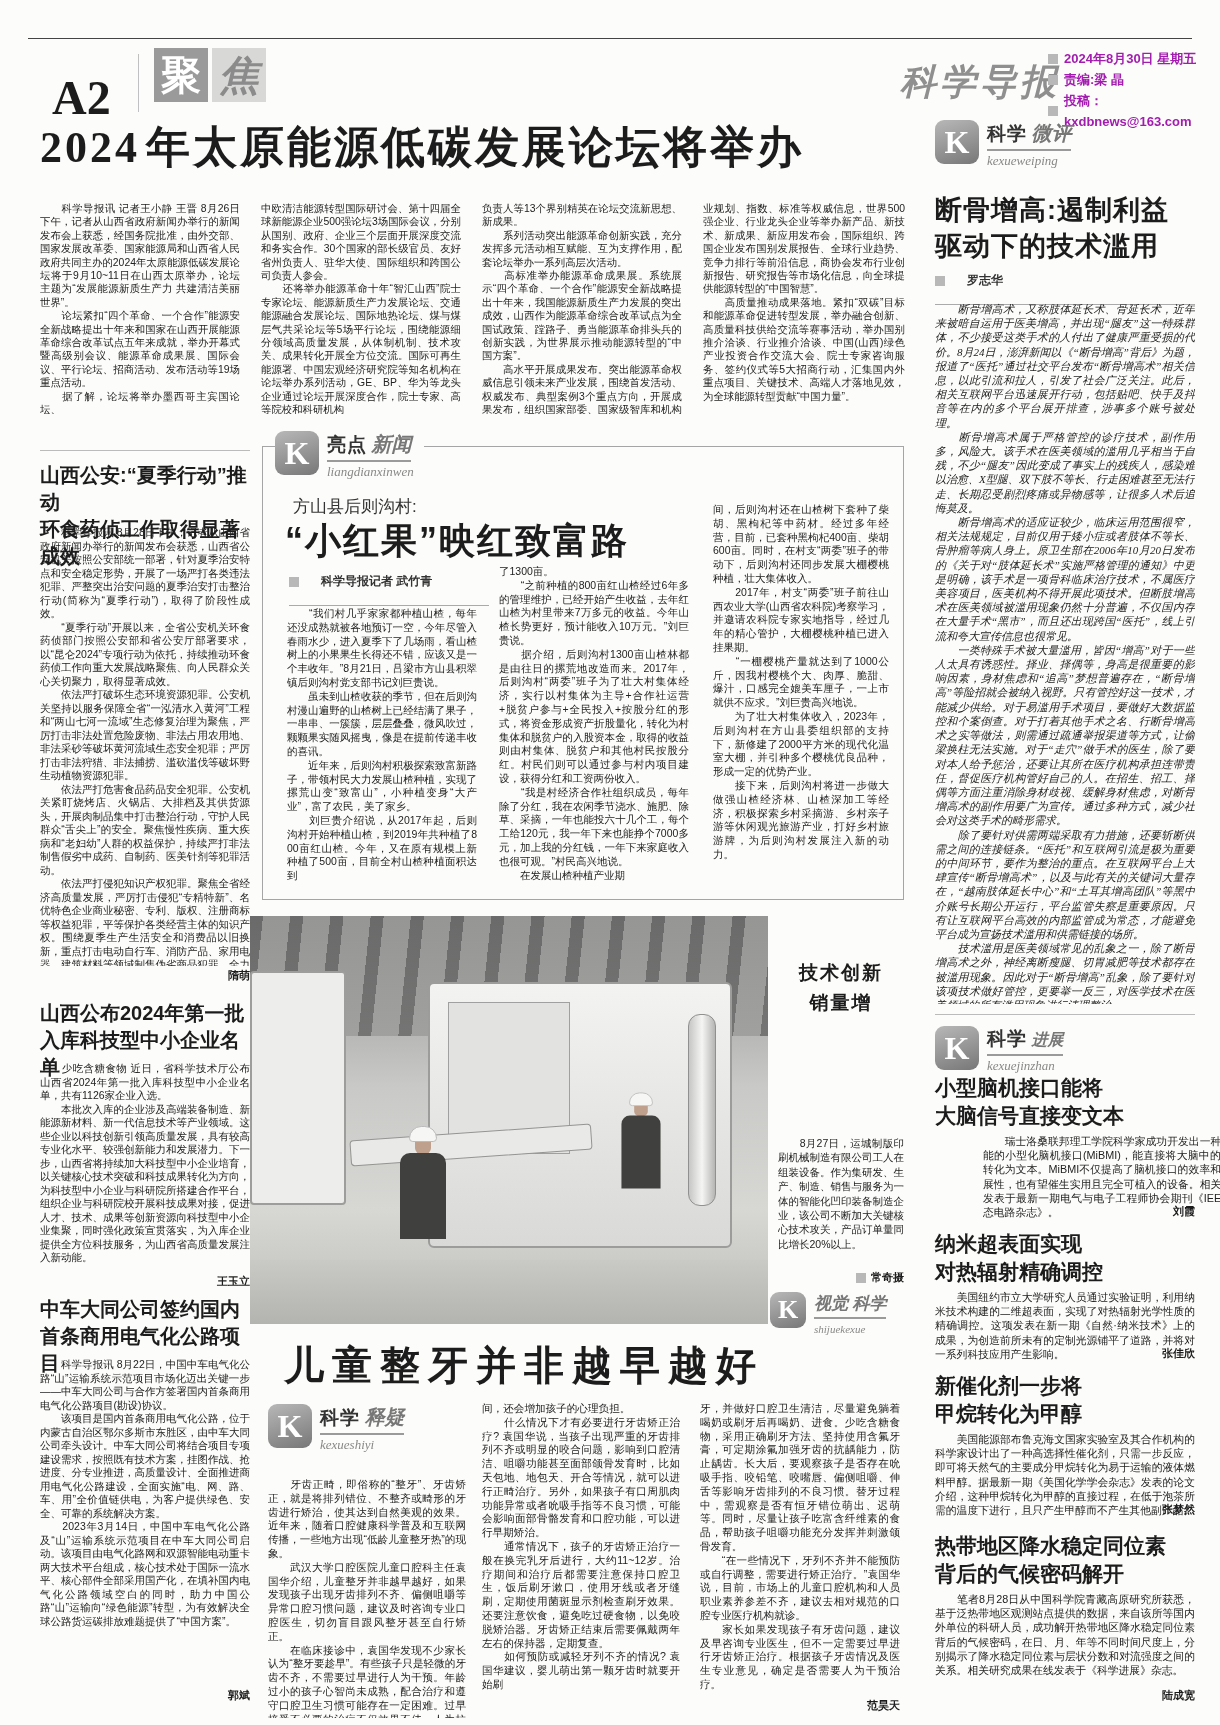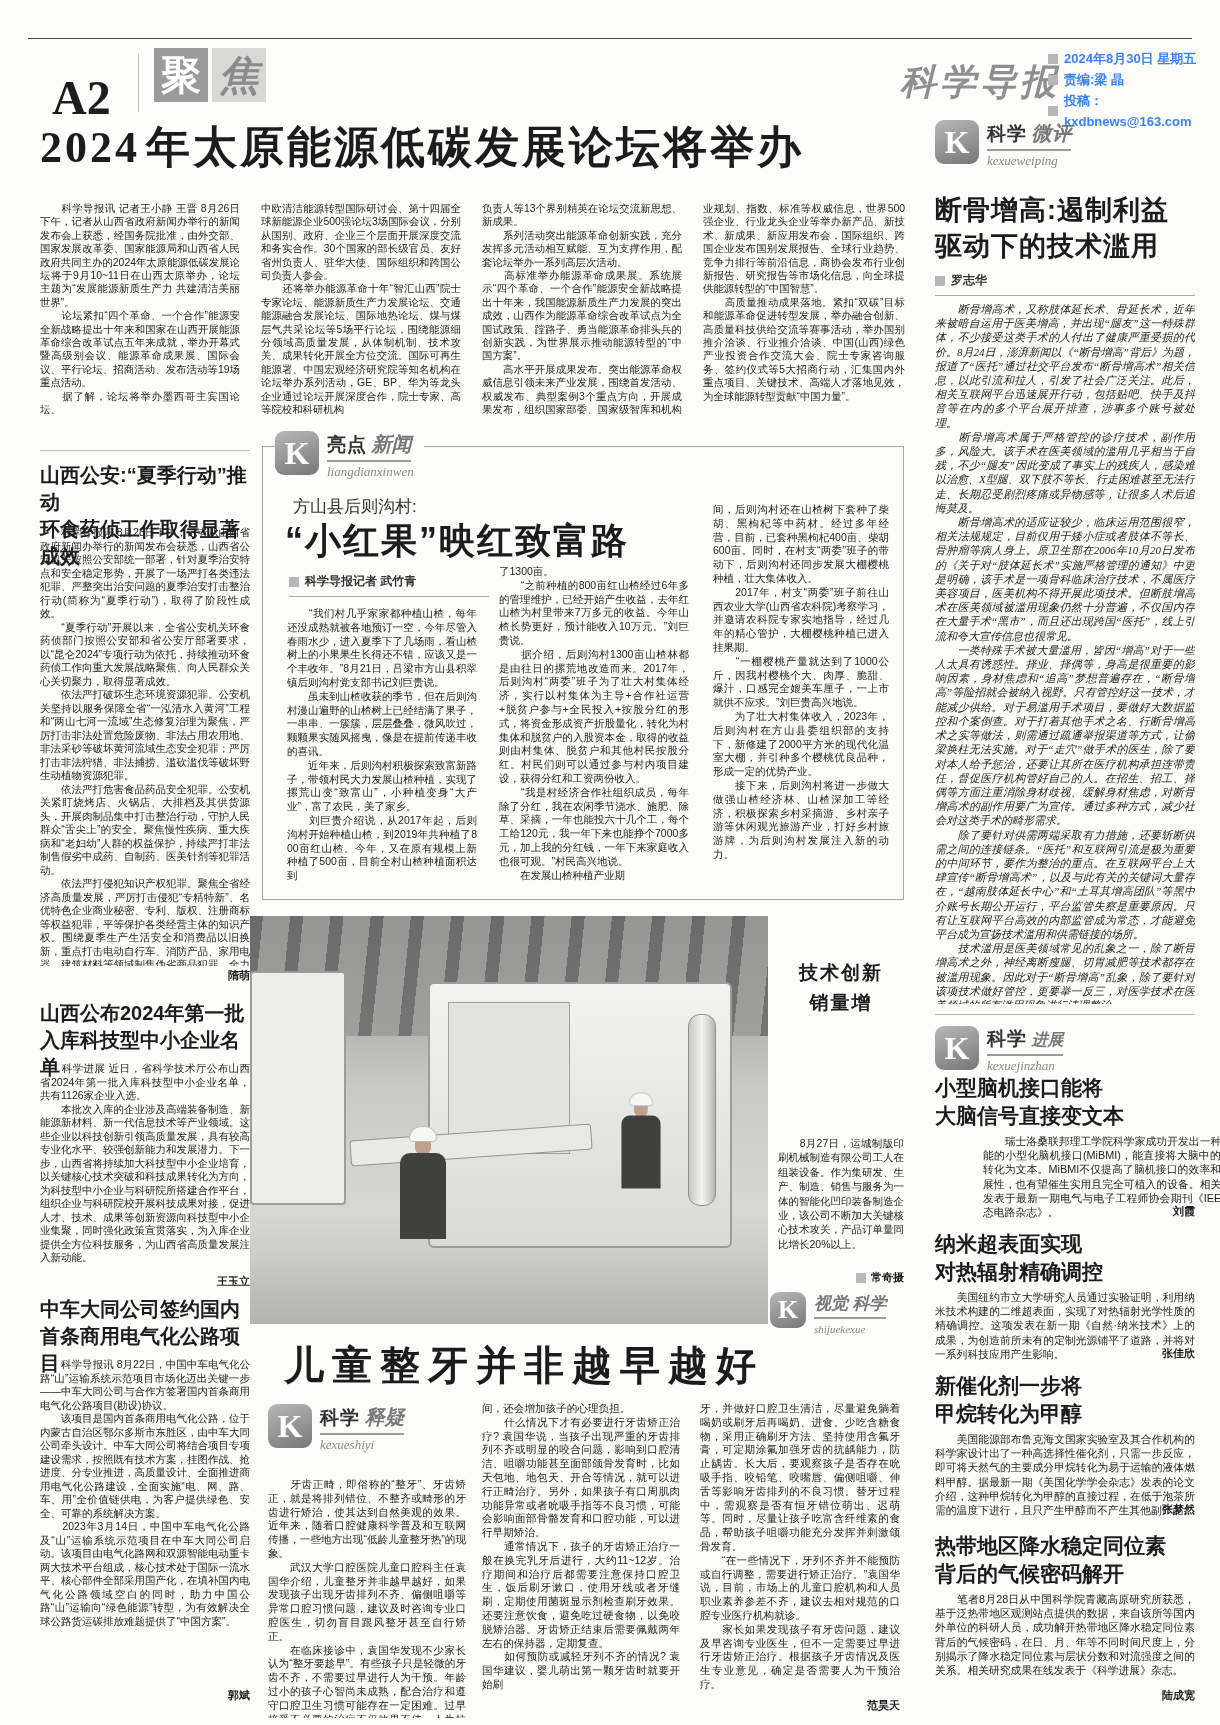--- a/index.html
+++ b/index.html
@@ -10,21 +10,21 @@
   .rule-light{background:#bbb;height:1px;}
 
   
   .pageno{font-family:"Liberation Serif",serif;font-weight:bold;font-size:48px;margin-top:18px;}
   .secbox{width:54px;height:54px;display:inline-flex;align-items:center;justify-content:center;
           font-size:40px;font-weight:bold;}
   .secbox.b1{background:#9a9a9a;color:#fff;}
   .secbox.b2{background:#d8d8d6;color:#8b8b8b;font-family:"Liberation Serif",serif;font-style:italic;}
   .masthead{font-family:"Liberation Serif",serif;font-style:italic;font-weight:bold;
             font-size:36px;color:#8f8f8f;letter-spacing:4px;}
-  .hinfo{font-size:13px;font-weight:bold;color:#3b82f6;line-height:21px;}
+  .hinfo{font-size:13px;font-weight:bold;color:#a21caf;line-height:21px;}
   .hinfo .row{display:flex;align-items:center;gap:6px;}
   .sq{width:10px;height:10px;background:#b8b8b8;display:inline-block;flex:0 0 auto;}
 
   
   .lead-title{font-size:44px;font-weight:bold;letter-spacing:3px;white-space:nowrap;}
   .lead-title .num{font-family:"Liberation Serif",serif;font-weight:bold;margin-right:6px;}
   .h2l{font-weight:bold;white-space:pre-line;}
 
   
   .col{font-size:10.4px;line-height:13.4px;text-align:justify;word-break:break-all;
@@ -36,22 +36,22 @@
   
   .klogo{display:flex;align-items:flex-start;gap:8px;}
   .klogo .k{width:44px;height:44px;border-radius:9px;background:linear-gradient(160deg,#b8b8b8,#777);
             color:#fff;display:flex;align-items:center;justify-content:center;
             font-family:"Liberation Serif",serif;font-weight:bold;font-size:32px;flex:0 0 auto;}
   .klogo .lab{border-bottom:2px solid #9a9a9a;padding-bottom:2px;}
   .klogo .cn{font-size:19px;font-weight:bold;color:#333;letter-spacing:1px;}
   .klogo .script{font-family:"Liberation Serif",serif;font-style:italic;font-weight:bold;color:#777;}
   .klogo .py{font-family:"Liberation Serif",serif;font-style:italic;font-size:13px;color:#888;}
 
-  .byline{font-size:12px;font-weight:bold;color:#333;display:flex;align-items:center;gap:6px;
-          border-bottom:1px solid #aaa;padding-bottom:6px;}
+  .byline{font-size:12px;font-weight:bold;color:#333;display:flex;align-items:center;gap:22px;
+          border-bottom:1px solid #aaa;padding-bottom:15px;}
 
   
   .hlbox{border:1px solid #a5a5a5;}
 
   
   .photo{background:linear-gradient(180deg,#8f8f8f 0%,#a6a6a4 16%,#c9c9c7 42%,#d7d7d4 72%,#bcbcb9 100%);
          position:relative;overflow:hidden;}
   .beams{position:absolute;top:0;left:0;right:0;height:120px;
          background:repeating-linear-gradient(96deg,#5e5e5e 0 13px,#989896 13px 40px);opacity:.75;}
   .mcol{position:absolute;left:0;top:55px;width:92px;height:230px;background:#ededEB;
@@ -136,21 +136,21 @@
       <p>　　“夏季行动”开展以来，全省公安机关环食药侦部门按照公安部和省公安厅部署要求，以“昆仑2024”专项行动为依托，持续推动环食药侦工作向重大发展战略聚焦、向人民群众关心关切聚力，取得显著成效。</p>
       <p>　　依法严打破坏生态环境资源犯罪。公安机关坚持以服务保障全省“一泓清水入黄河”工程和“两山七河一流域”生态修复治理为聚焦，严厉打击非法处置危险废物、非法占用农用地、非法采砂等破坏黄河流域生态安全犯罪；严厉打击非法狩猎、非法捕捞、滥砍滥伐等破坏野生动植物资源犯罪。</p>
       <p>　　依法严打危害食品药品安全犯罪。公安机关紧盯烧烤店、火锅店、大排档及其供货源头，开展肉制品集中打击整治行动，守护人民群众“舌尖上”的安全。聚焦慢性疾病、重大疾病和“老妇幼”人群的权益保护，持续严打非法制售假劣中成药、自制药、医美针剂等犯罪活动。</p>
       <p>　　依法严打侵犯知识产权犯罪。聚焦全省经济高质量发展，严厉打击侵犯“专精特新”、名优特色企业商业秘密、专利、版权、注册商标等权益犯罪，平等保护各类经营主体的知识产权。围绕夏季生产生活安全和消费品以旧换新，重点打击电动自行车、消防产品、家用电器、建筑材料等领域制售伪劣商品犯罪，全力防范重特大安全生产事故。</p>
     </div>
   <div class="abs sign" style="left:150px;top:968px;width:100px;font-size:11px;">隋萌</div>
 
   <div class="abs h2l" style="left:40px;top:1000px;width:212px;font-size:20px;line-height:27px;">山西公布2024年第一批
 入库科技型中小企业名单</div>
   <div class="abs col" style="left:40px;top:1062px;width:210px;height:212px;font-size:10.5px;line-height:13.5px;">
-      <p>　　科学进展 近日，省科学技术厅公布山西省2024年第一批入库科技型中小企业名单，共有1126家企业入选。</p>
+      <p>　　少吃含糖食物 近日，省科学技术厅公布山西省2024年第一批入库科技型中小企业名单，共有1126家企业入选。</p>
       <p>　　本批次入库的企业涉及高端装备制造、新能源新材料、新一代信息技术等产业领域。这些企业以科技创新引领高质量发展，具有较高专业化水平、较强创新能力和发展潜力。下一步，山西省将持续加大科技型中小企业培育，以关键核心技术突破和科技成果转化为方向，为科技型中小企业与科研院所搭建合作平台，组织企业与科研院校开展科技成果对接，促进人才、技术、成果等创新资源向科技型中小企业集聚，同时强化政策宣贯落实，为入库企业提供全方位科技服务，为山西省高质量发展注入新动能。</p>
     </div>
   <div class="abs sign" style="left:150px;top:1274px;width:100px;font-size:11px;">王玉立</div>
 
   <div class="abs h2l" style="left:40px;top:1296px;width:212px;font-size:20px;line-height:27px;">中车大同公司签约国内
 首条商用电气化公路项目</div>
   <div class="abs col" style="left:40px;top:1358px;width:210px;height:328px;font-size:10.5px;line-height:13.5px;">
       <p>　　科学导报讯 8月22日，中国中车电气化公路“山”运输系统示范项目市场化迈出关键一步——中车大同公司与合作方签署国内首条商用电气化公路项目(勘设)协议。</p>
       <p>　　该项目是国内首条商用电气化公路，位于内蒙古自治区鄂尔多斯市东胜区，由中车大同公司牵头设计。中车大同公司将结合项目专项建设需求，按照既有技术方案，挂图作战、抢进度、分专业推进，高质量设计、全面推进商用电气化公路建设，全面实施“电、网、路、车、用”全价值链供电，为客户提供绿色、安全、可靠的系统解决方案。</p>
       <p>　　2023年3月14日，中国中车电气化公路及“山”运输系统示范项目在中车大同公司启动。该项目由电气化路网和双源智能电动重卡两大技术平台组成，核心技术处于国际一流水平、核心部件全部采用国产化，在填补国内电气化公路领域空白的同时，助力中国公路“山”运输向“绿色能源”转型，为有效解决全球公路货运碳排放难题提供了“中国方案”。</p>

